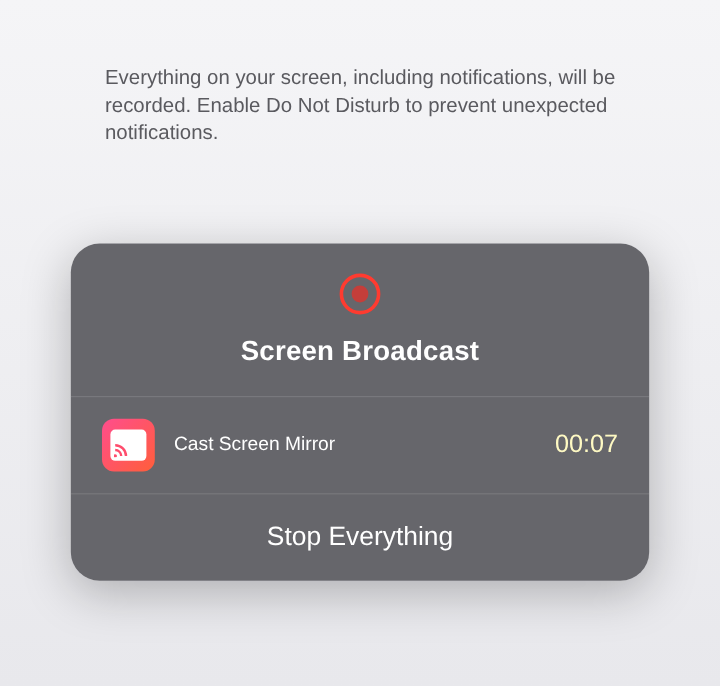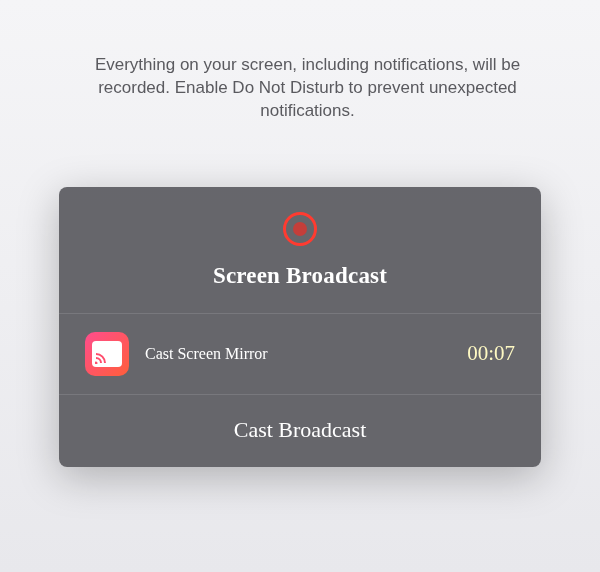--- a/index.html
+++ b/index.html
@@ -15,36 +15,34 @@
       font-family: -apple-system, BlinkMacSystemFont, "Segoe UI", Helvetica, Arial, sans-serif;
       display: flex;
       flex-direction: column;
       align-items: center;
       overflow: hidden;
     }
     
     .info-text {
       margin-top: 54px;
       width: 440px;
-      text-align: center;
       color: #5a5a5f;
       font-size: 17px;
       line-height: 1.35;
       font-weight: 400;
       margin-left: 15px;
     }
     
     .modal {
-      margin-top: 64px;
+      margin-top: 80px;
       width: 482px;
       background: rgba(90, 90, 95, 0.92);
-      border-radius: 8px;
+      border-radius: 24px;
       overflow: hidden;
       box-shadow: 0 10px 40px rgba(0,0,0,0.25);
-      font-family: Liberation Serif, serif;
     }
     
     .modal-header {
       display: flex;
       flex-direction: column;
       align-items: center;
       padding: 22px 0 24px 0;
     }
     
     .record-icon-wrap {
@@ -176,16 +174,16 @@
         </svg>
       </div>
     </div>
     <div class="app-name">Cast Screen Mirror</div>
     <div class="timer">00:07</div>
   </div>
 
   <div class="divider"></div>
 
   <div class="stop-row">
-    <div class="stop-text">Cast Broadcast</div>
+    <div class="stop-text">Stop Everything</div>
   </div>
 
 </div>
 
 </body></html>

